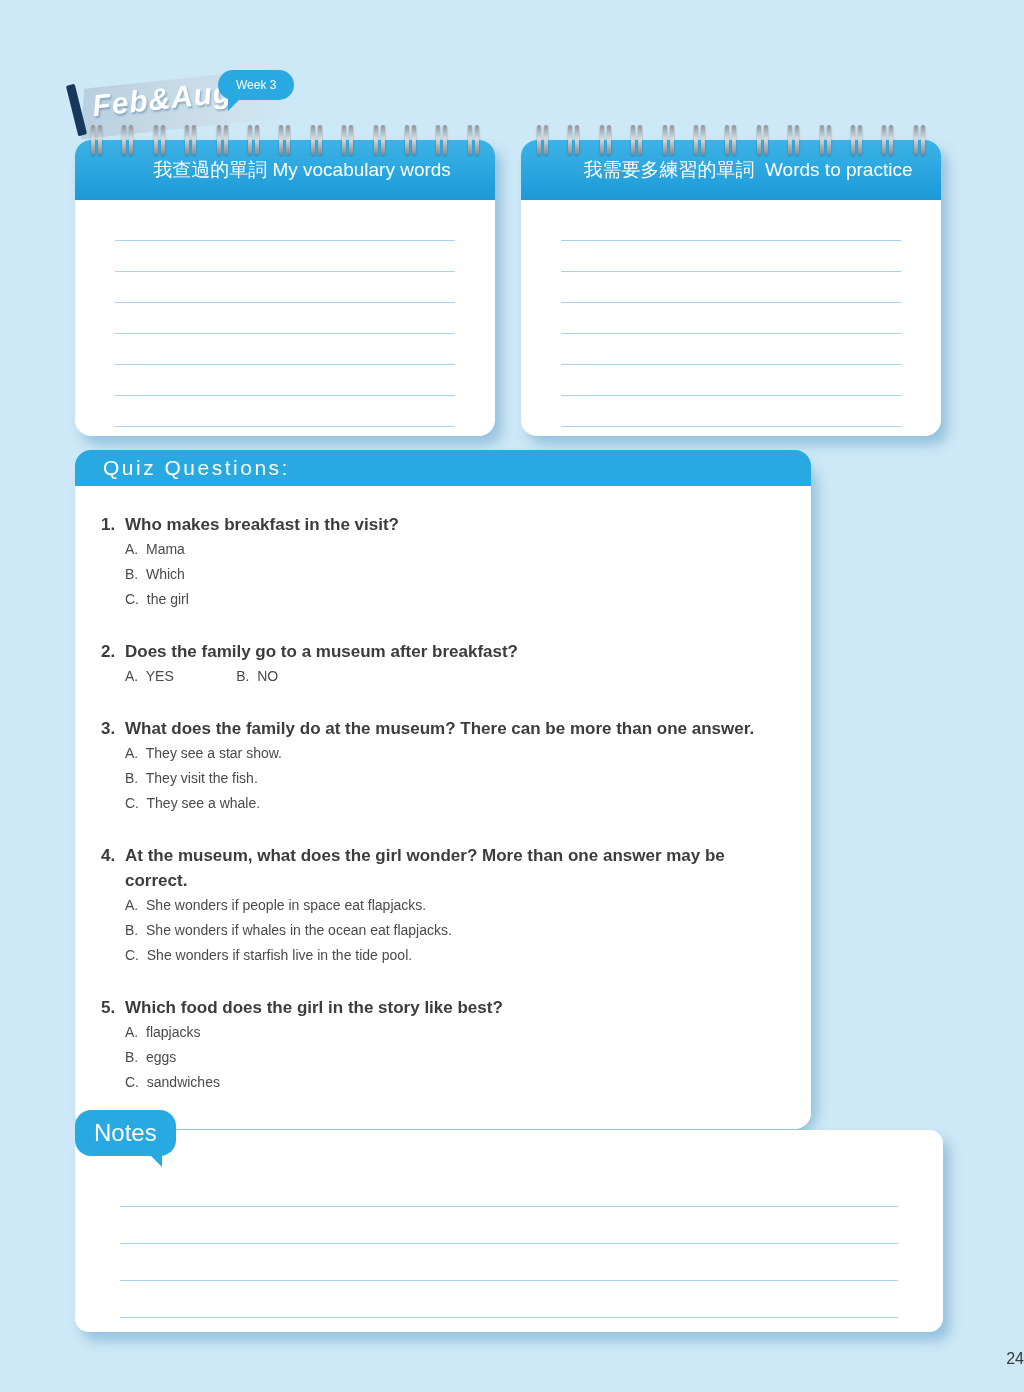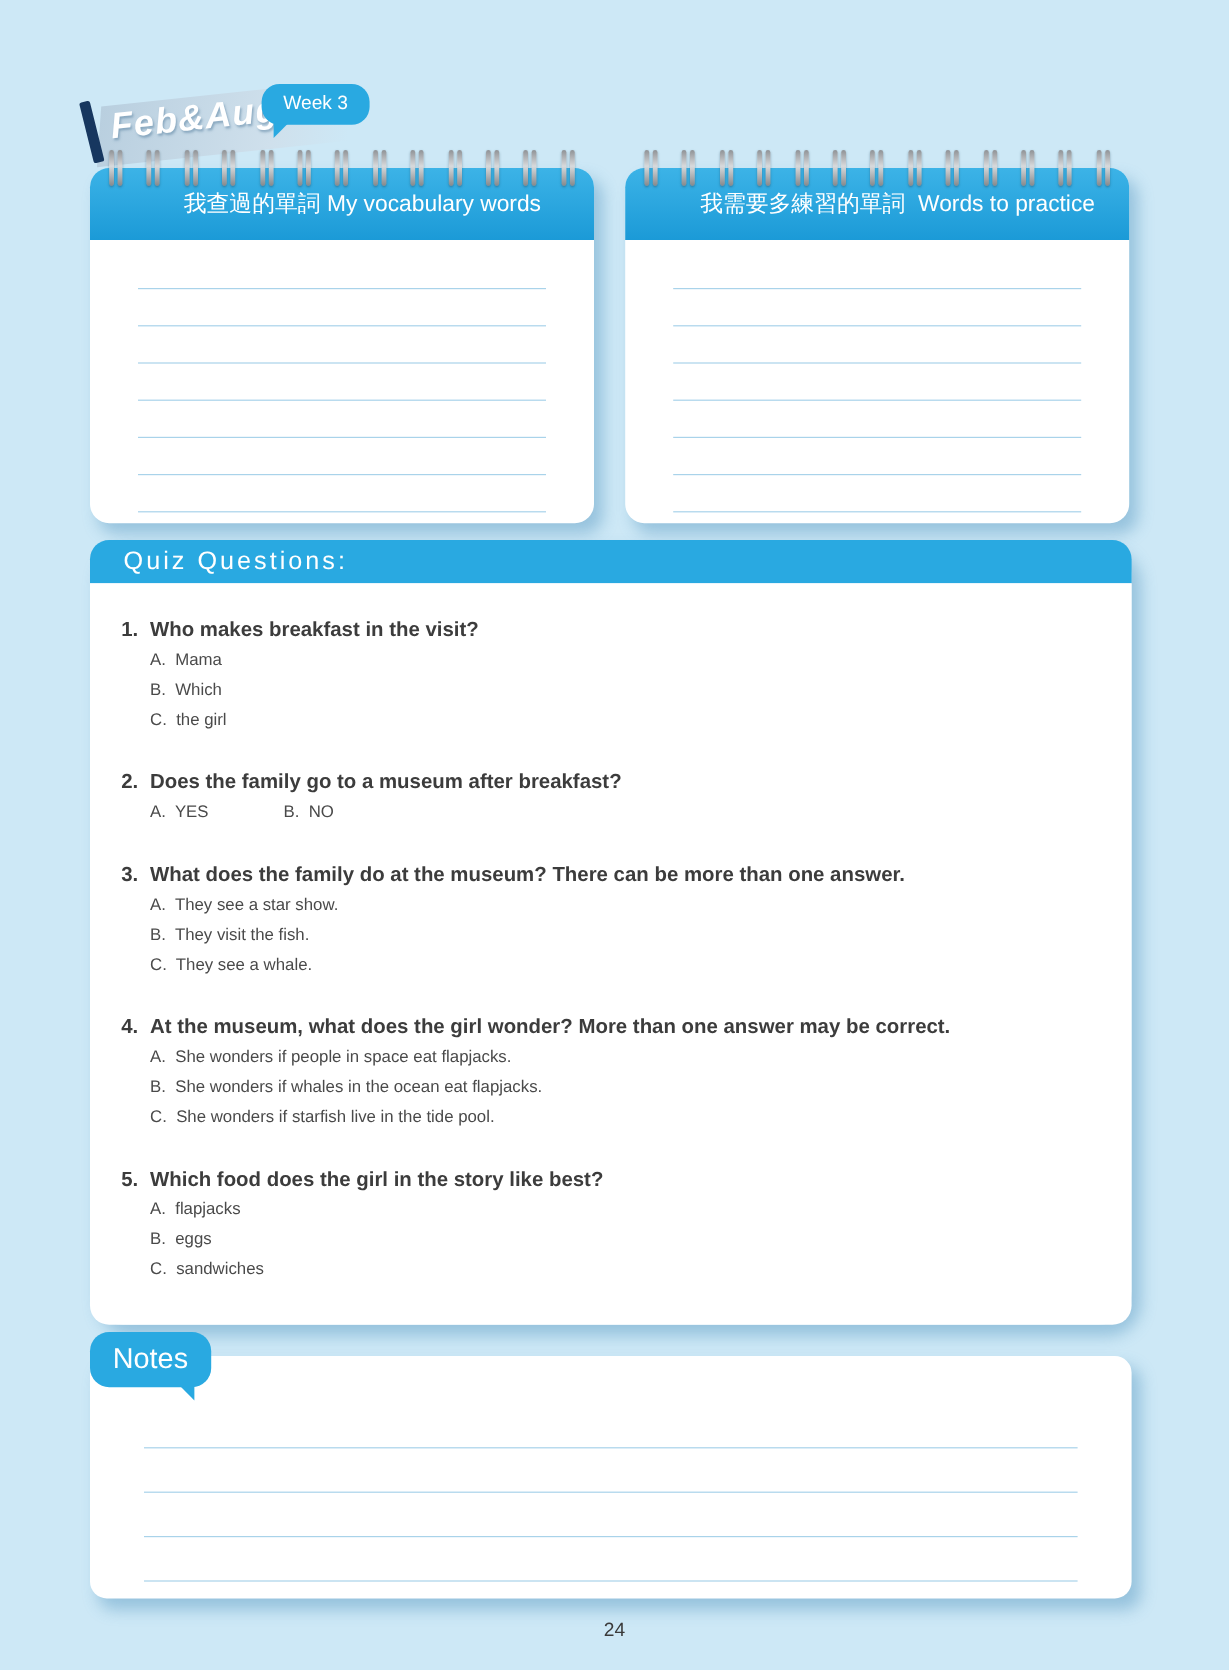--- a/index.html
+++ b/index.html
@@ -32,21 +32,21 @@
   .logo-text {
     position: absolute; left: 22px; top: 14px;
     font-size: 30px; font-weight: bold; font-style: italic; color: #ffffff;
     transform: rotate(-6deg);
     text-shadow: 1px 2px 2px rgba(90,130,160,.55);
     letter-spacing: 1px;
   }
   .week-bubble {
     position: absolute; left: 148px; top: 2px;
     background: #29a9e1; color: #fff;
-    font-size: 16px; padding: 8px 18px; border-radius: 15px;
+    font-size: 12px; padding: 8px 18px; border-radius: 15px;
   }
   .week-bubble::after {
     content: ""; position: absolute; left: 10px; bottom: -11px;
     border-top: 12px solid #29a9e1; border-right: 12px solid transparent;
   }
 
   
   .notepads {
     position: absolute; left: 75px; top: 140px; width: 866px;
     display: flex; gap: 26px;
@@ -72,21 +72,21 @@
     display: block; width: 4px; height: 30px;
     background: linear-gradient(#8f9296, #d8dadc 45%, #84888c);
     border-radius: 2px;
     box-shadow: 0 1px 2px rgba(30,60,80,.45);
   }
   .notepad-body { padding: 10px 40px 0; }
   .rule { height: 31px; border-bottom: 1px solid #a9d3ea; }
 
   
   .quiz {
-    position: absolute; left: 75px; top: 450px; width: 868px;
+    position: absolute; left: 75px; top: 450px; width: 736px;
     border-radius: 28px;
     box-shadow: 7px 9px 12px rgba(70, 140, 185, .4);
   }
   .quiz-header {
     height: 36px; background: #29a9e1;
     border-radius: 16px 16px 0 0;
     display: flex; align-items: center;
     padding-left: 28px;
     color: #ffffff; font-size: 21px; letter-spacing: 2.5px;
   }
@@ -123,21 +123,21 @@
     font-size: 24px; padding: 9px 19px; border-radius: 16px;
   }
   .notes-bubble::after {
     content: ""; position: absolute; right: 14px; bottom: -11px;
     border-top: 12px solid #29a9e1; border-left: 12px solid transparent;
   }
 
   
   .page-number {
     position: absolute; left: 0; right: 0; top: 1350px;
-    text-align: center; color: #3a3a3a; font-size: 16px;
+    text-align: right; color: #3a3a3a; font-size: 16px;
   }
 </style>
 </head>
 <body>
 
 <div class="page">
 
   <div class="brand">
     <div class="logo-plate"></div>
     <div class="logo-bar"></div>

